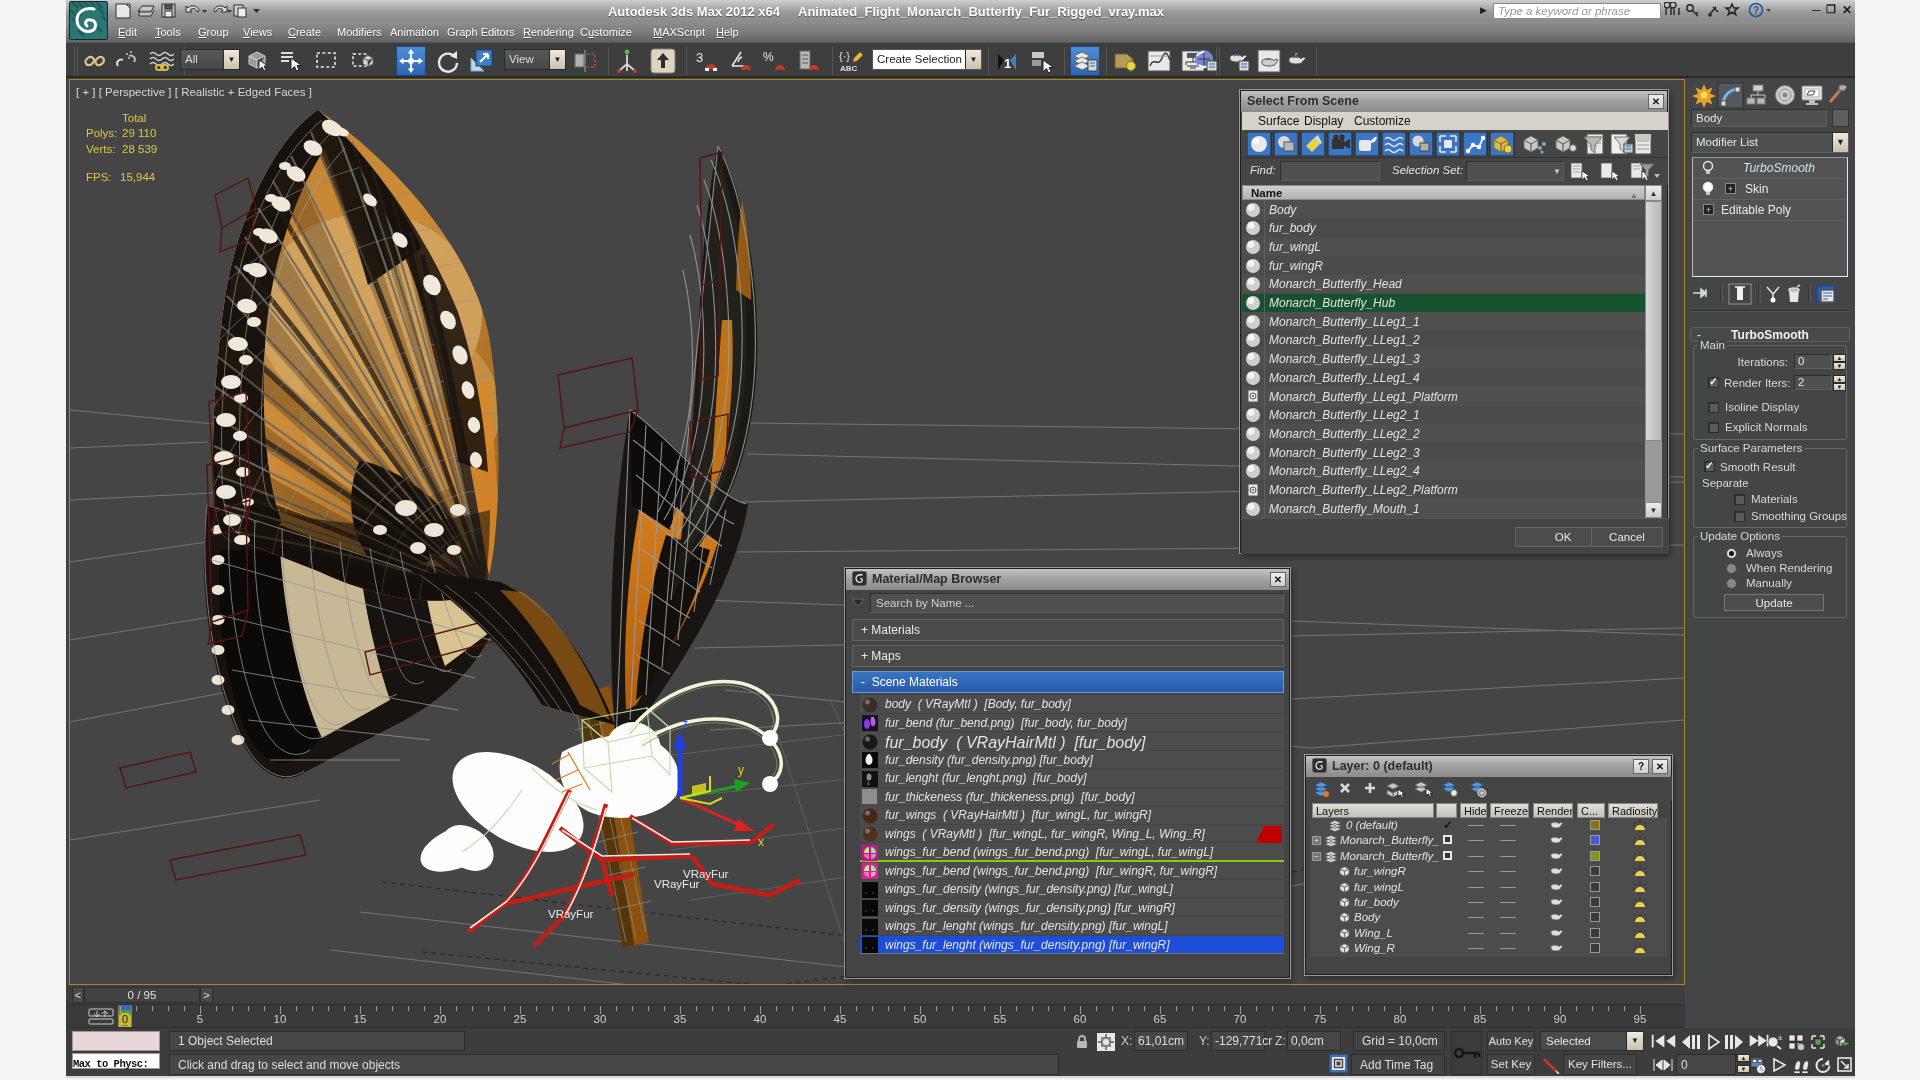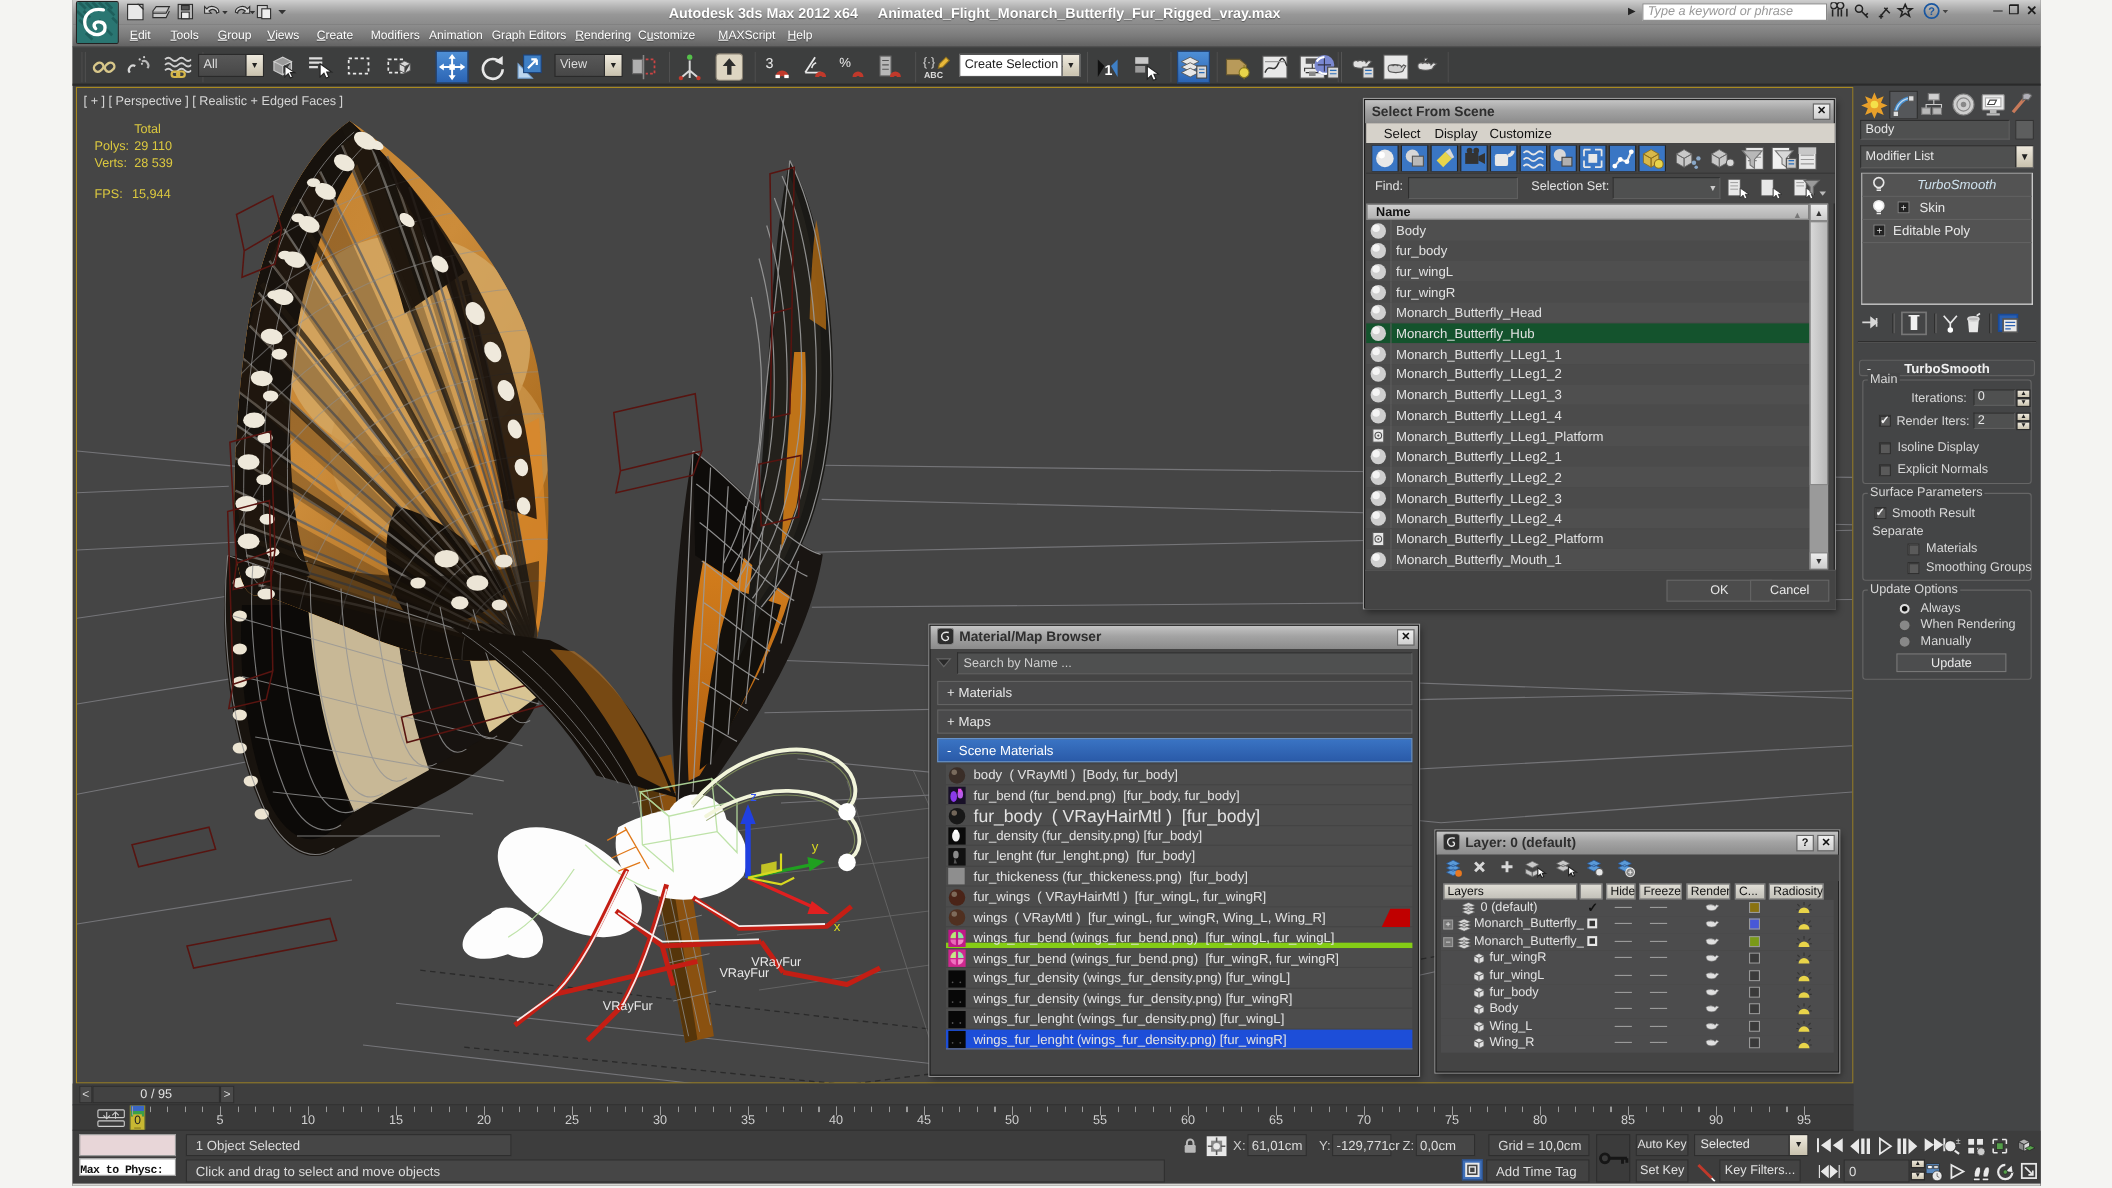--- a/index.html
+++ b/index.html
@@ -36,21 +36,21 @@
 .rollout{position:absolute;background:#48494a;border:1px solid #606060;border-radius:3px;}
 .fieldset{position:absolute;border:1px solid #666;border-radius:3px;}
 .fieldset .leg{position:absolute;top:-7px;left:4px;background:#444546;padding:0 2px;color:#d8d8d8;font-size:11.5px;}
 .cp-txt{position:absolute;color:#d8d8d8;font-size:11.5px;white-space:nowrap;}
 .cb{position:absolute;width:11px;height:11px;background:#5a5a5a;border:1px solid #2d2d2d;box-shadow:inset 1px 1px 0 #333;}
 .spin{position:absolute;width:13px;height:8px;background:linear-gradient(#efeade,#c9c2ae);border:1px solid #2a2a2a;color:#222;font-size:6px;line-height:7px;text-align:center;}
 
 .dlg{position:absolute;background:#444;border:1px solid #1e1e1e;box-shadow:0 0 0 1px #999, 2px 3px 6px rgba(0,0,0,0.45);}
 .dlg-title{position:absolute;left:0;top:0;width:100%;height:21px;background:linear-gradient(#c4c4c4 0%,#a3a3a3 45%,#8b8b8b 100%);color:#2e2e2e;font-weight:bold;font-size:12.5px;line-height:20px;padding-left:6px;}
 .dlg-x{position:absolute;top:3px;right:3px;width:16px;height:15px;background:linear-gradient(#efefef,#cfcfcf);border:1px solid #666;color:#111;font-size:10px;font-weight:bold;text-align:center;line-height:14px;}
-.row-txt{color:#e2e2e2;font-size:11.5px;white-space:nowrap;}
+.row-txt{color:#e2e2e2;font-size:11.5px;white-space:nowrap;font-style:italic;}
 
 #tslider{position:absolute;left:0px;top:985px;width:1619px;height:20px;background:#3e3e3e;border-bottom:1px solid #2e2e2e;}
 #trackbar{position:absolute;left:0px;top:1005px;width:1619px;height:23px;background:#3a3a3a;border-bottom:1px solid #2e2e2e;}
 #statusbar{position:absolute;left:0;top:1028px;width:1789px;height:50px;background:#3d3d3d;}
 .sb-fld{position:absolute;background:#464646;border:1px solid #2e2e2e;color:#ddd;font-size:12px;}
 .ticklbl{position:absolute;top:8px;color:#cfcfcf;font-size:11.5px;transform:translateX(-50%);}
 </style>
 </head>
 <body>
 <div id="win">
@@ -889,21 +889,21 @@
           </g>
    </g>
   </svg>
  </div>
  <div class="abs" style="left:0;top:1076px;width:1789px;height:2px;background:#d8d8d4"></div>
 
  <div class="dlg" style="left:1174px;top:90px;width:428px;height:463px">
   <div class="dlg-title">Select From Scene</div>
   <div class="dlg-x">✕</div>
   <div class="abs" style="left:1px;top:21px;width:426px;height:18px;background:#d6d2ca;color:#111;font-size:12px">
-    <span class="abs" style="left:16px;top:2px">Select</span>
+    <span class="abs" style="left:16px;top:2px">Surface</span>
         <span class="abs" style="left:62px;top:2px">Display</span>
         <span class="abs" style="left:112px;top:2px">Customize</span>
   </div>
   <div class="abs" style="left:1px;top:39px;width:426px;height:28px;background:#454545;border-bottom:1px solid #333">
    <svg class="abs" style="left:5px;top:2px" width="418" height="24" viewBox="0 0 418 24">
     <g>
      <rect x="0" y="0" width="24" height="24" fill="#3a76c4" stroke="#222"></rect>
             <circle cx="12" cy="12" r="8" fill="#e8e8e8"></circle>
             <circle cx="9" cy="9" r="3" fill="#fff"></circle>
      <g transform="translate(27,0)">
@@ -1251,21 +1251,21 @@
       <div class="abs" style="left:14px;top:255.5px;width:424px;height:18.5px;background:#4c4c4c;border-bottom:1px solid #444">
         <svg class="abs" style="left:2px;top:1.5px" width="16" height="16">
           <circle cx="8" cy="8" r="7.5" fill="#503020"></circle>
           <circle cx="5.5" cy="5" r="2.5" fill="#8a7a6a" opacity="0.8"></circle>
         </svg>
         <span class="abs row-txt" style="left:25px;top:2px;font-size:12px">wings&nbsp; ( VRayMtl )&nbsp; [fur_wingL, fur_wingR, Wing_L, Wing_R]</span>
         <svg class="abs" style="right:2px;top:1px" width="26" height="17">
           <path d="M8 0 L26 0 L26 17 L0 17 z" fill="#c00000"></path>
         </svg>
       </div>
-      <div class="abs" style="left:14px;top:274.0px;width:424px;height:18.5px;background:#4c4c4c;border-bottom:5px solid #84cc16">
+      <div class="abs" style="left:14px;top:274.0px;width:424px;height:18.5px;background:#4c4c4c;border-bottom:2px solid #84cc16">
         <svg class="abs" style="left:2px;top:1.5px" width="16" height="16">
           <rect width="16" height="16" fill="#c01888"></rect>
           <path d="M2 8 a5 6 0 0 1 5 -6 l0 6 z" fill="#b8e87a"></path>
           <path d="M9 2 a5 6 0 0 1 5 6 l-5 0 z" fill="#8ae8a0"></path>
           <path d="M2 9 a5 5 0 0 0 5 5 l0 -5 z" fill="#e86ab8"></path>
           <path d="M14 9 a5 5 0 0 1 -5 5 l0 -5 z" fill="#f088c8"></path>
         </svg>
         <span class="abs row-txt" style="left:25px;top:2px;font-size:12px">wings_fur_bend (wings_fur_bend.png)&nbsp; [fur_wingL, fur_wingL]</span>
       </div>
       <div class="abs" style="left:14px;top:292.5px;width:424px;height:18.5px;background:#4c4c4c;border-bottom:1px solid #444">

